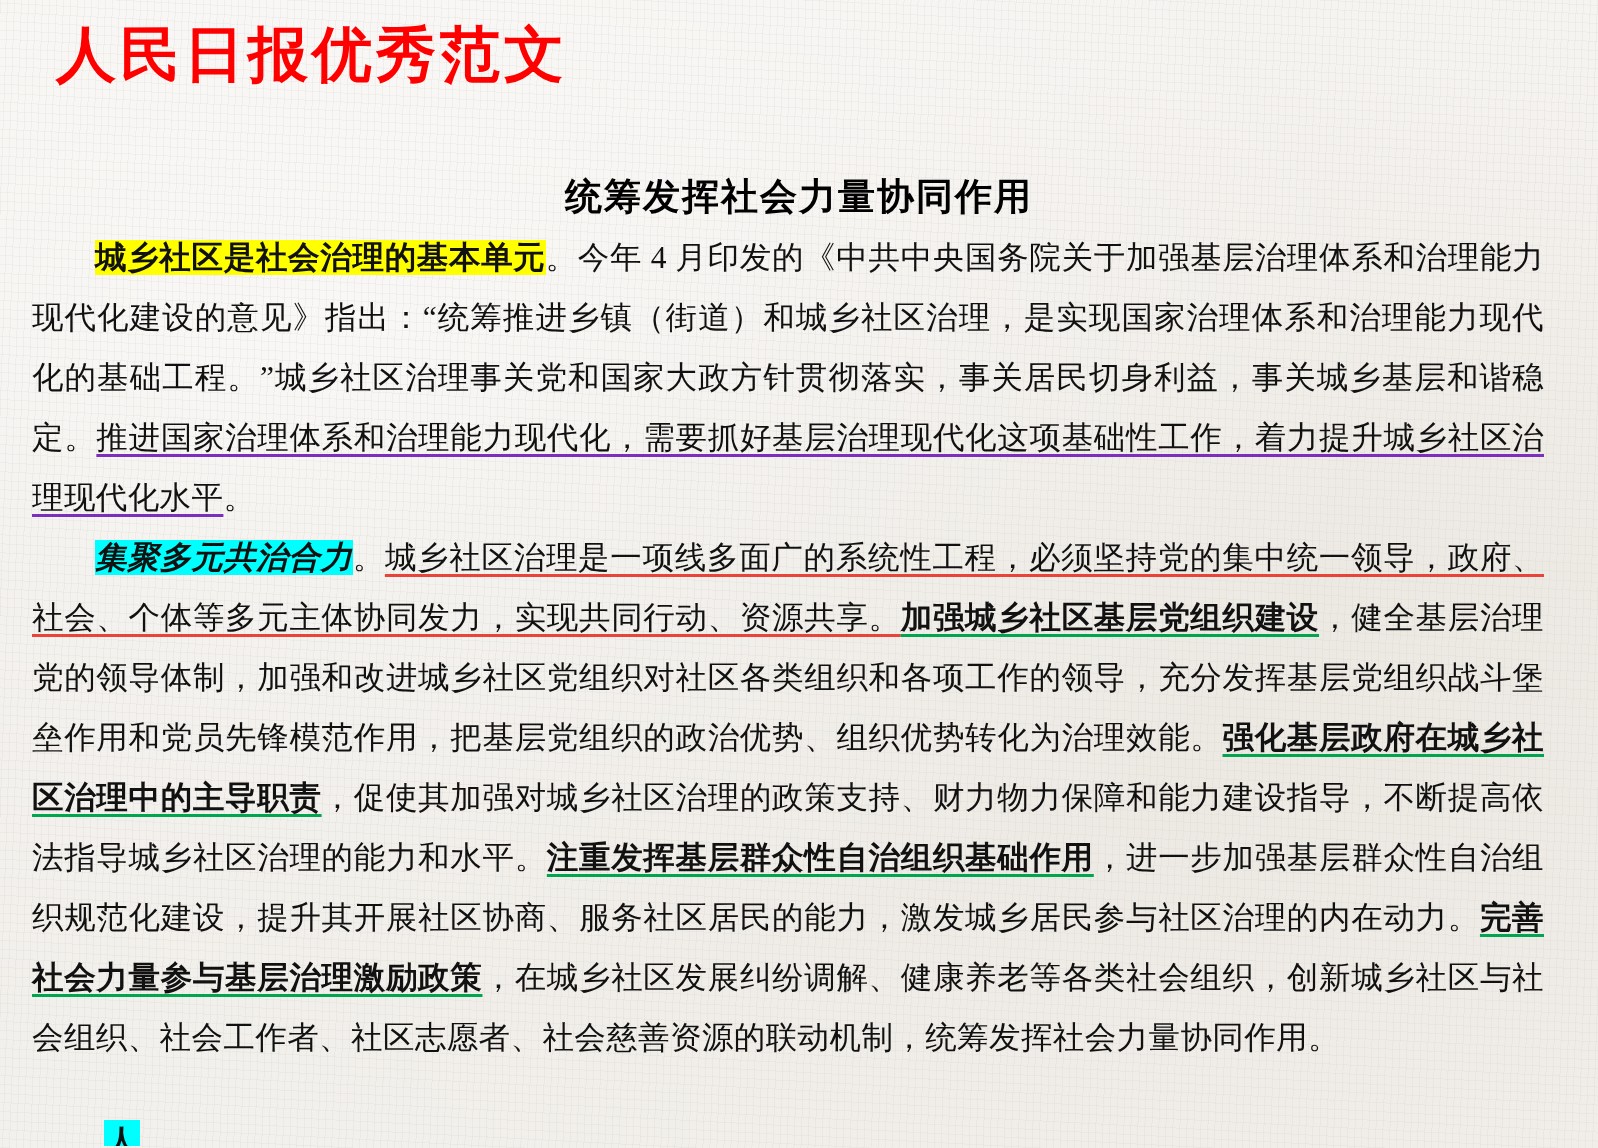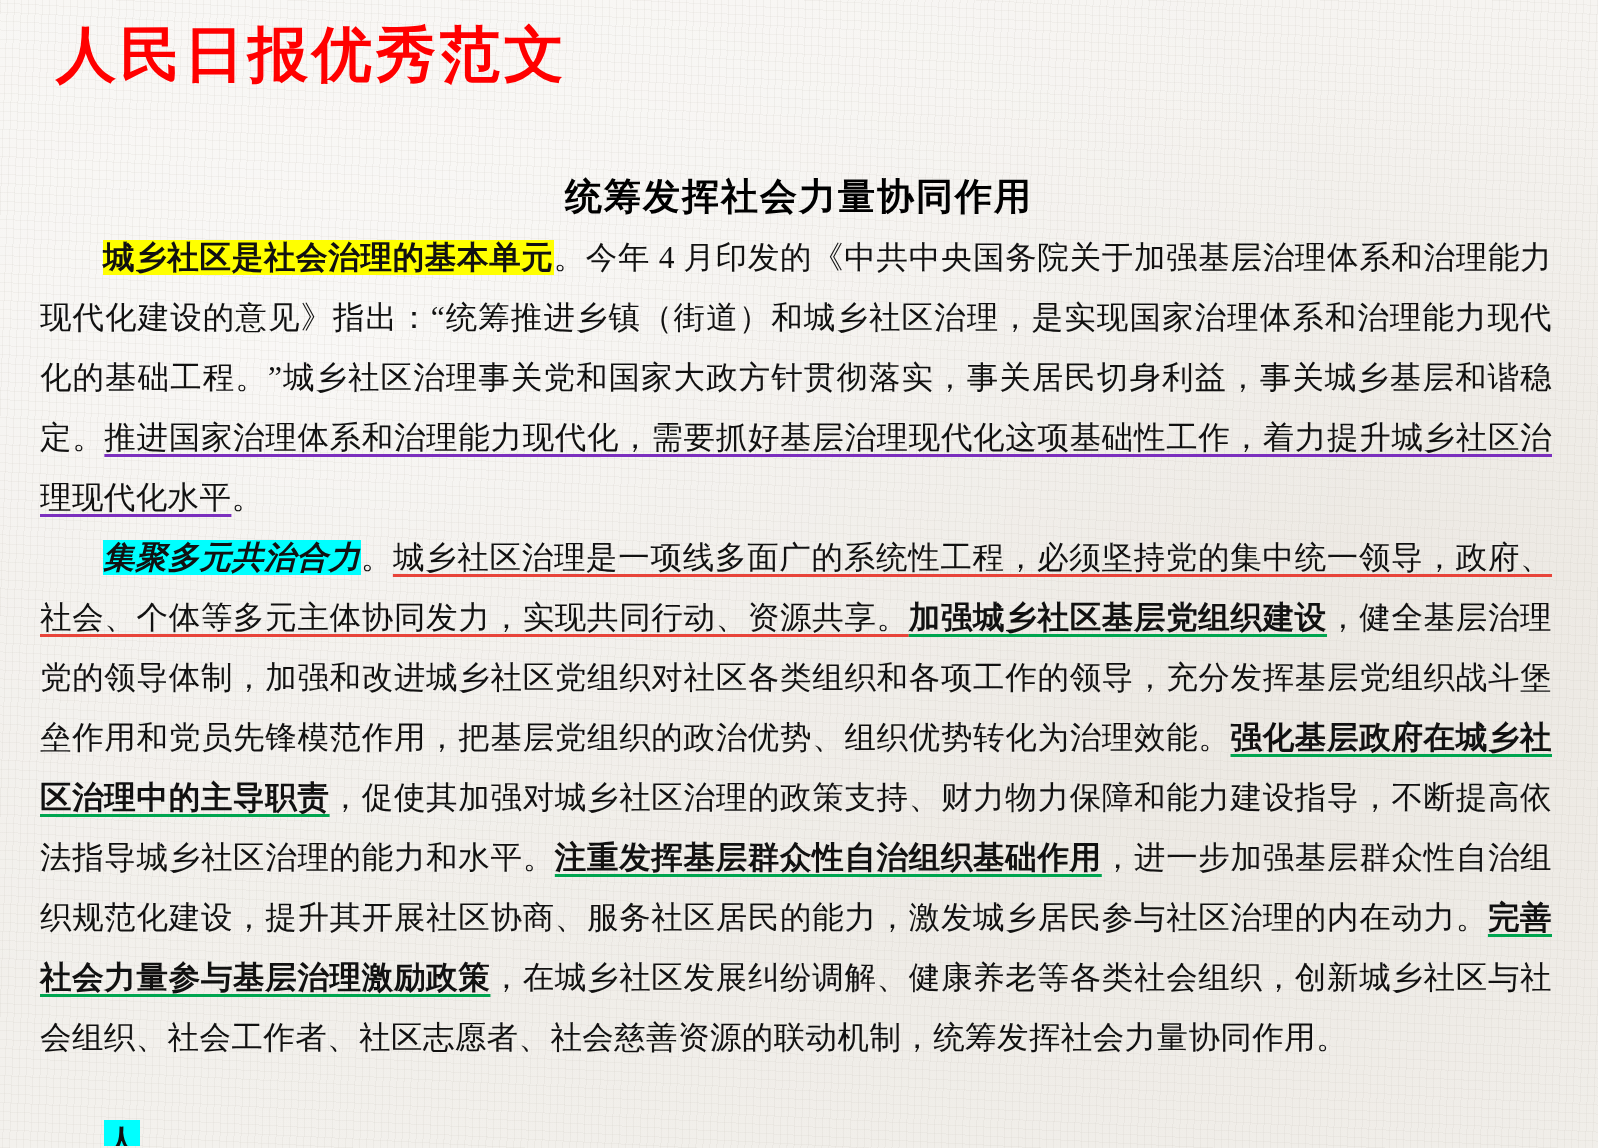--- a/index.html
+++ b/index.html
@@ -51,21 +51,21 @@
     width: 1598px;
     text-align: center;
     font-size: 37px;
     font-weight: bold;
     letter-spacing: 2px;
     color: #000000;
   }
 
   .body-text {
     position: absolute;
-    left: 40px;
+    left: 32px;
     top: 228px;
     width: 1512px;
     font-size: 31.5px;
     line-height: 60px;
     color: #111111;
     text-align: justify;
     text-justify: inter-ideograph;
     letter-spacing: 0.4px;
   }
 

